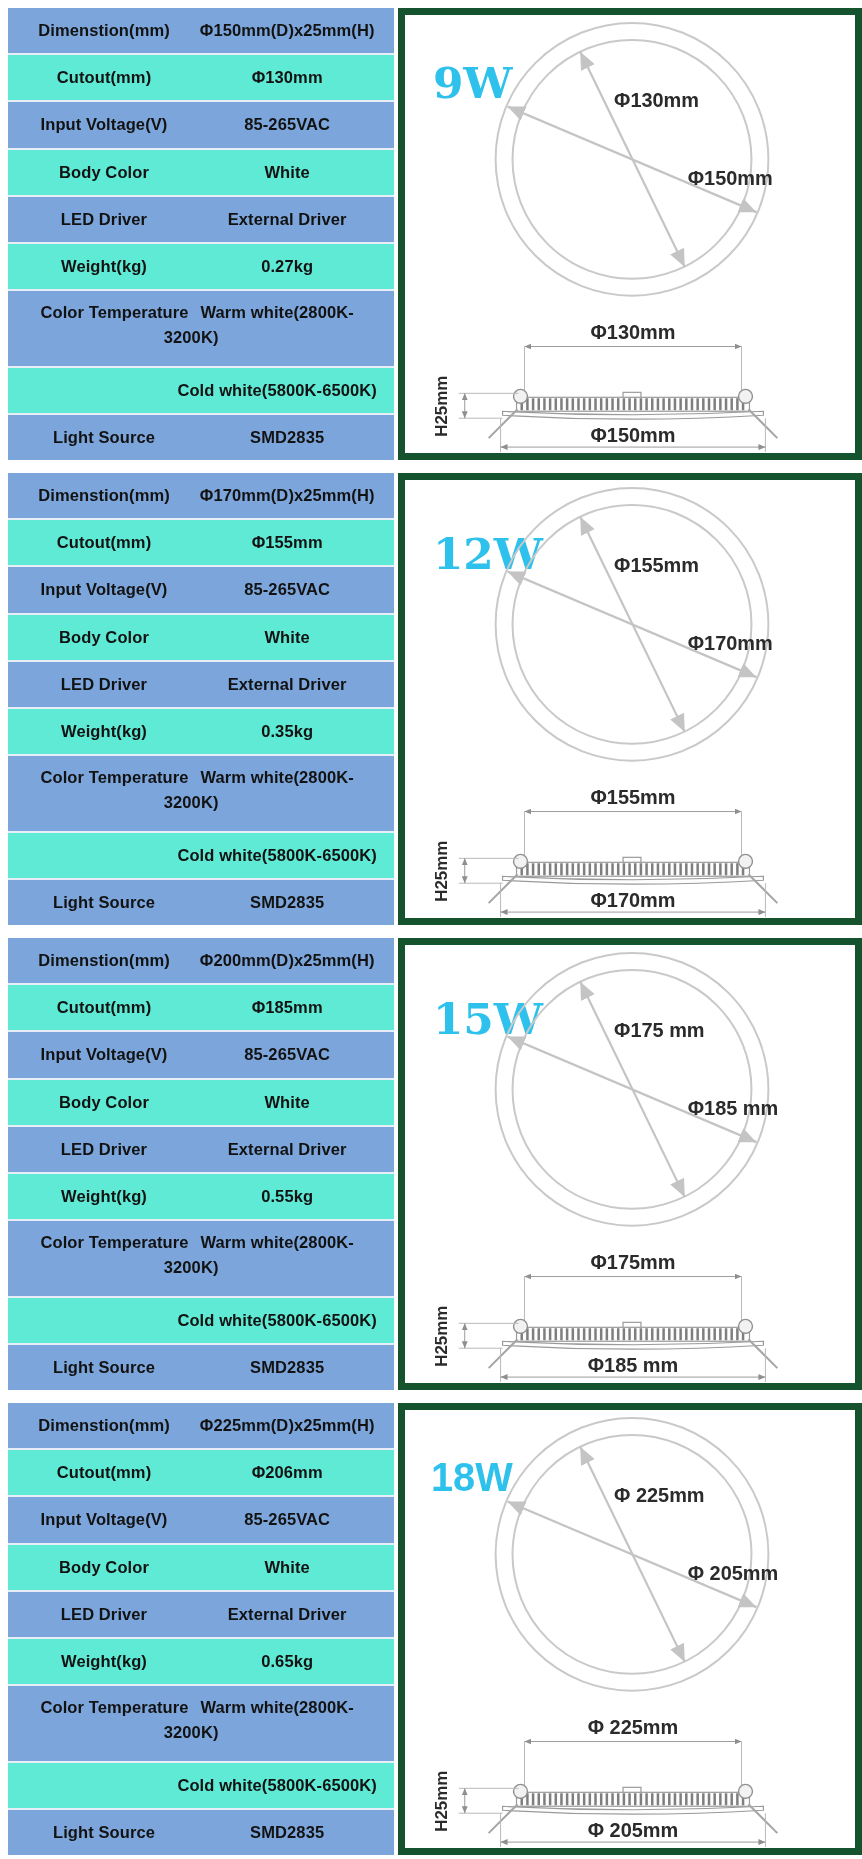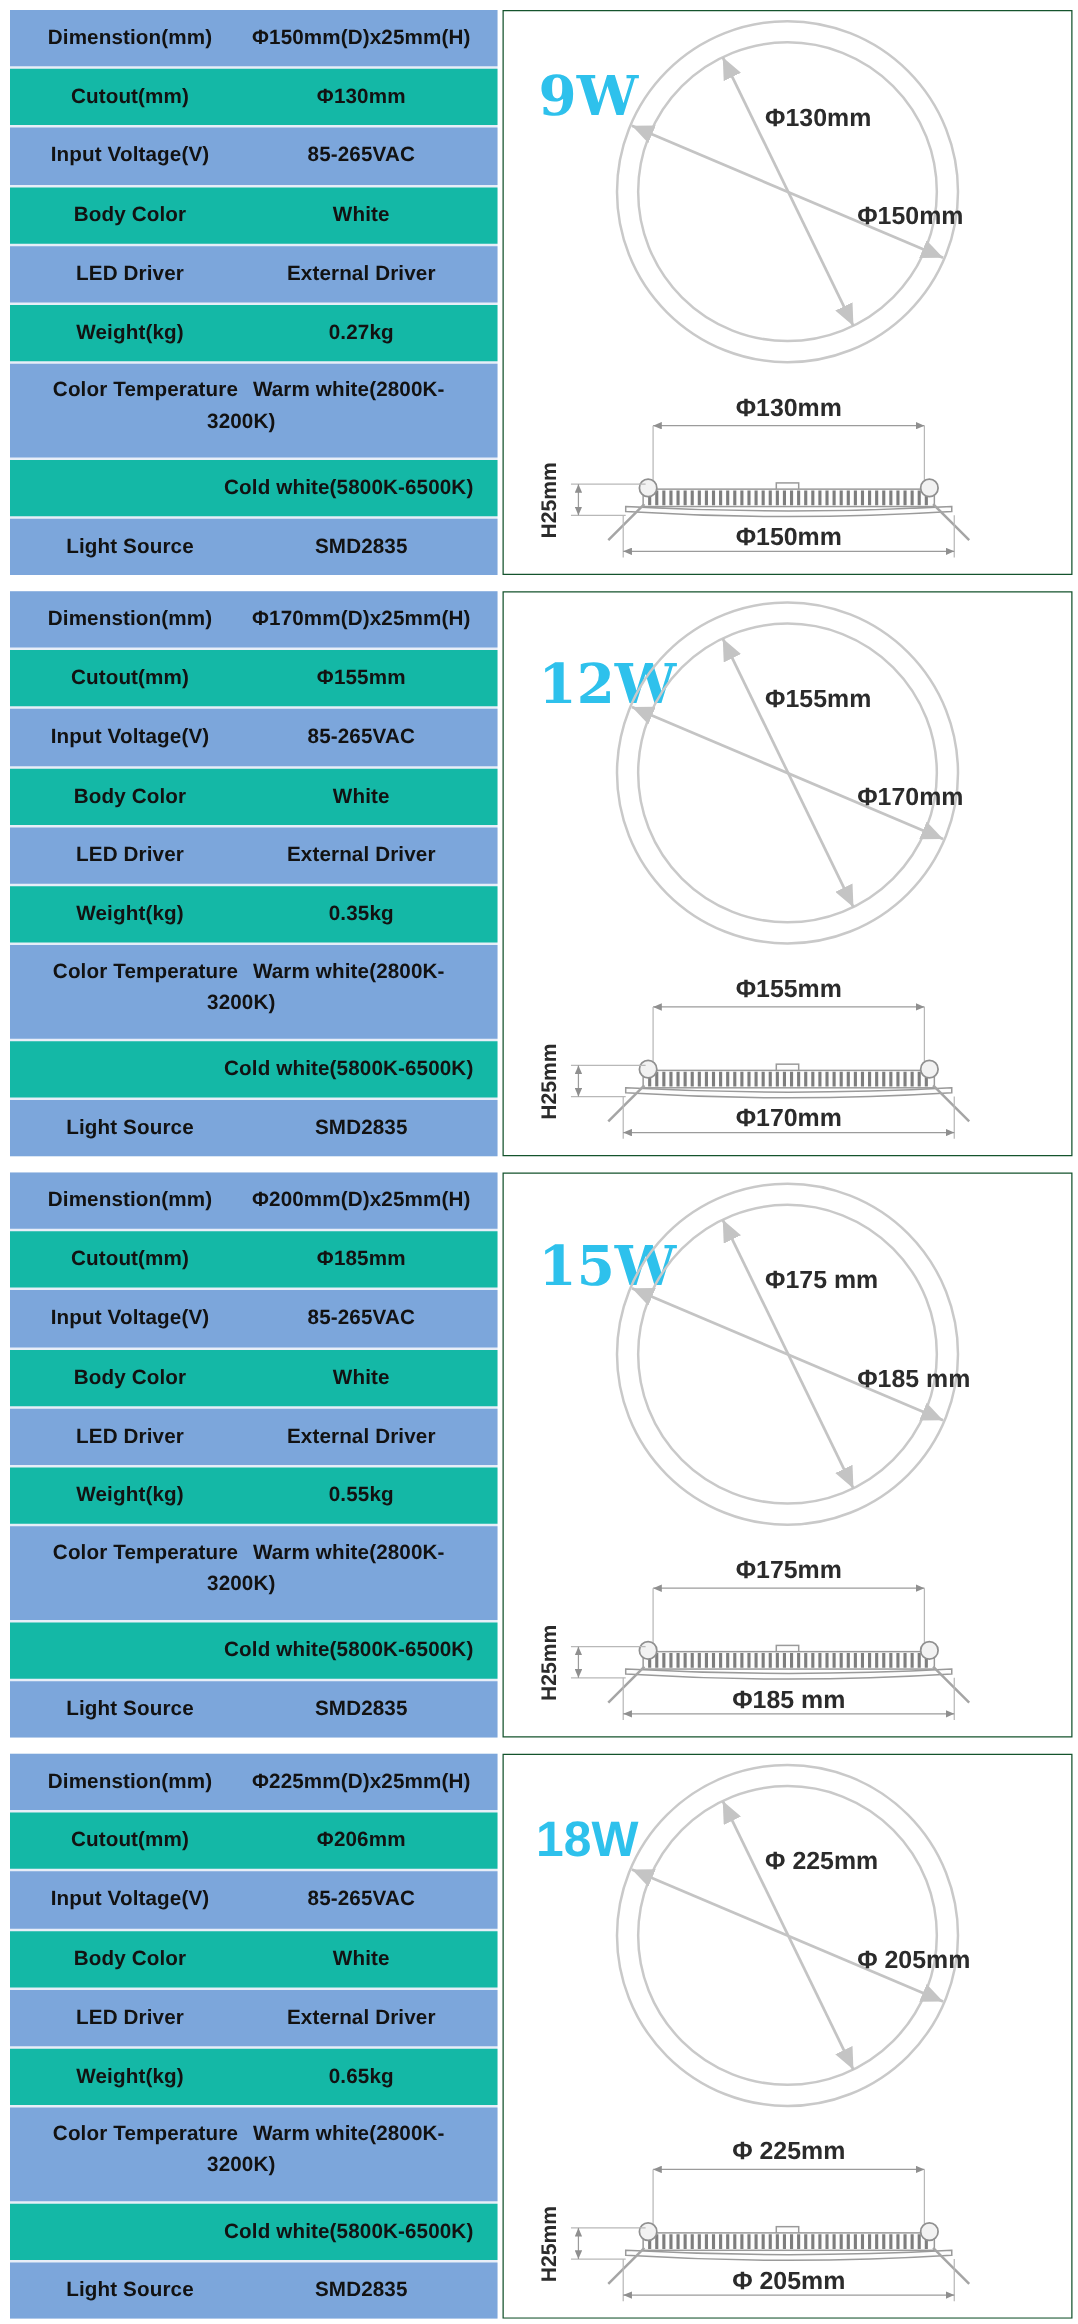--- a/index.html
+++ b/index.html
@@ -6,31 +6,31 @@
   body{width:862px;font-family:"Liberation Sans",sans-serif;}
   .page{padding:8px 0 0 8px;}
   .section{display:flex;gap:4px;margin-bottom:13px;height:452px;text-align:center;}
   .section:last-child{margin-bottom:0;}
 
   
   .spec-table{width:390px;display:flex;flex-direction:column;gap:2px;background:#E7EEF8;}
   .row{flex:1;display:flex;align-items:center;padding:0 10px;
        font-weight:bold;font-size:16.5px;color:#121212;letter-spacing:.1px;}
   .row.dark{background:#7CA6DB;}
-  .row.light{background:#14b8a6;}
+  .row.light{background:#5eead4;}
   .row .lbl{flex:0 0 172px;}
   .row .val{flex:1;}
   
   .row.temp{display:block;flex:1.45;padding-top:9px;padding-right:30px;line-height:25px;}
   .row.temp .lbl{display:inline-block;width:172px;vertical-align:top;}
   .row.temp .val{display:inline;}
   .row.cold .lbl{flex:0 0 152px;}
 
   
-  .diagram{width:454px;border:1px solid #14532d;background:#ffffff;overflow:hidden;}
+  .diagram{width:454px;border:7px solid #14532d;background:#ffffff;overflow:hidden;}
   svg{display:block;}
   .circ{fill:none;stroke:#C9C9C9;stroke-width:2;}
   .arrow{stroke:#C4C4C4;stroke-width:2.2;marker-start:url(#ah);marker-end:url(#ah);}
   .dln{stroke:#9B9B9B;stroke-width:1;marker-start:url(#ahd);marker-end:url(#ahd);}
   .ext{stroke:#B8B8B8;stroke-width:1;}
   .body{fill:#FDFDFD;stroke:#9A9A9A;stroke-width:1.2;}
   .fins{stroke:#7E7E7E;stroke-width:12;stroke-dasharray:2.5 3.2;}
   .clip{fill:#F2F2F2;stroke:#909090;stroke-width:1.4;}
   .leg{stroke:#A5A5A5;stroke-width:2;}
   .dim{font-weight:bold;font-size:20px;fill:#2B2B2B;font-family:"Liberation Sans",sans-serif;}

